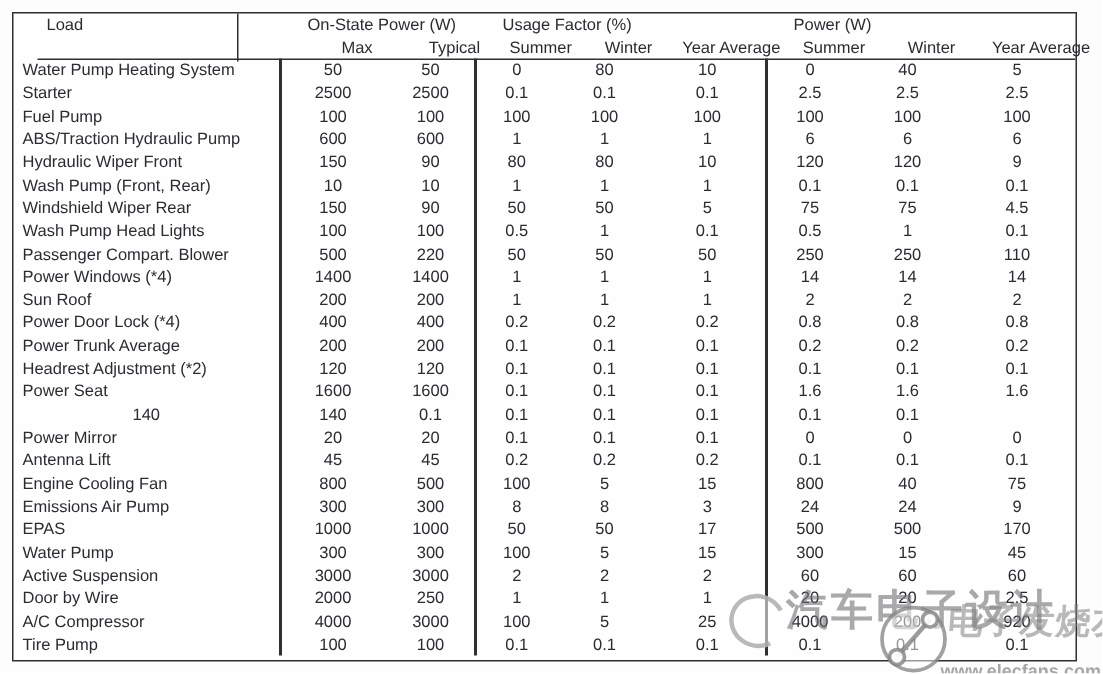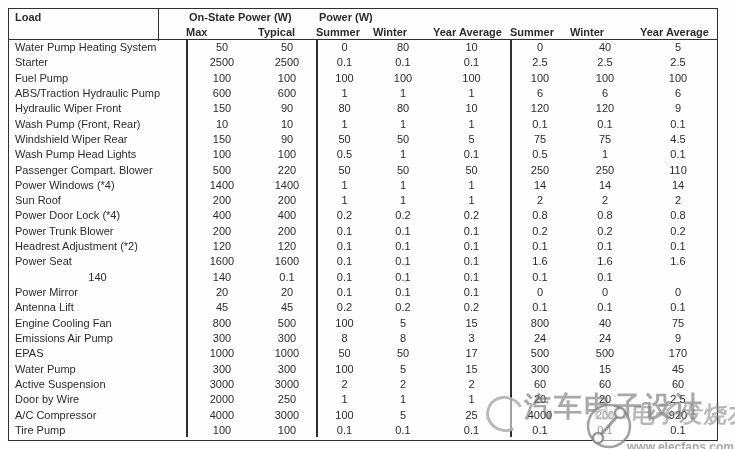--- a/index.html
+++ b/index.html
@@ -1,27 +1,27 @@
 <!DOCTYPE html>
 <html><head>
 <meta charset="utf-8">
 <style>
   html,body{margin:0;padding:0;background:#ffffff;}
   .stage{position:relative;width:735px;height:449px;background:#fdfdfd;overflow:hidden;
          font-family:"Liberation Sans","DejaVu Sans",sans-serif;color:#2b2c31;}
   .table-wrap{position:absolute;left:8px;top:8px;width:710px;height:433px;
               border:1.5px solid #2e2f33;box-sizing:border-box;background:#fefefe;}
-  .hdr{position:relative;height:30px;border-bottom:1.5px solid #2e2f33;font-weight:bold;font-size:11px;}
+  .hdr{position:relative;height:30px;border-bottom:1.5px solid #2e2f33;font-weight:normal;font-size:11px;margin-left:16px;}
   .hrow1{display:grid;grid-template-columns:150px 160px 194px 206px;height:15px;line-height:16px;}
   .hrow1 .g{text-align:left;white-space:nowrap;}
   .hrow1 .load-g{text-align:left;padding-left:6px;}
   .hrow1 .g1{padding-left:30px;}
   .grid{display:grid;grid-template-columns:177px 72px 58px 57px 60px 77px 60px 70px 76px;}
   .hrow2{height:15px;line-height:16px;}
-  .hrow2 .c{white-space:nowrap;}
+  .hrow2 .c{text-align:center;white-space:nowrap;}
   .trow{height:15.32px;line-height:15.32px;font-size:11px;}
   .c{overflow:hidden;white-space:nowrap;}
   .c.load{text-align:left;padding-left:6px;}
   .c.num{text-align:center;}
   .vline{position:absolute;width:1.5px;background:#2e2f33;}
   .v-hdr{left:148.5px;top:0;height:31.5px;}
   .v-b1{left:177px;top:30px;height:398px;}
   .v-b2{left:307px;top:30px;height:398px;}
   .v-b3{left:501px;top:30px;height:398px;}
   
@@ -41,20 +41,21 @@
 <body>
 
 <div class="stage">
 
   <div class="table-wrap">
 
     <div class="hdr">
       <div class="hrow1">
         <div class="g load-g">Load</div>
         <div class="g g1">On-State Power (W)</div>
+        <div class="g g2">Usage Factor (%)</div>
         <div class="g g3">Power (W)</div>
       </div>
       <div class="grid hrow2">
         <div class="c"></div>
         <div class="c">Max</div>
         <div class="c">Typical</div>
         <div class="c">Summer</div>
         <div class="c">Winter</div>
         <div class="c">Year Average</div>
         <div class="c">Summer</div>
@@ -190,21 +191,21 @@
         <div class="c num">400</div>
         <div class="c num">400</div>
         <div class="c num">0.2</div>
         <div class="c num">0.2</div>
         <div class="c num">0.2</div>
         <div class="c num">0.8</div>
         <div class="c num">0.8</div>
         <div class="c num">0.8</div>
       </div>
         <div class="grid trow">
-        <div class="c load">Power Trunk Blower</div>
+        <div class="c load">Power Trunk Average</div>
         <div class="c num">200</div>
         <div class="c num">200</div>
         <div class="c num">0.1</div>
         <div class="c num">0.1</div>
         <div class="c num">0.1</div>
         <div class="c num">0.2</div>
         <div class="c num">0.2</div>
         <div class="c num">0.2</div>
       </div>
         <div class="grid trow">

